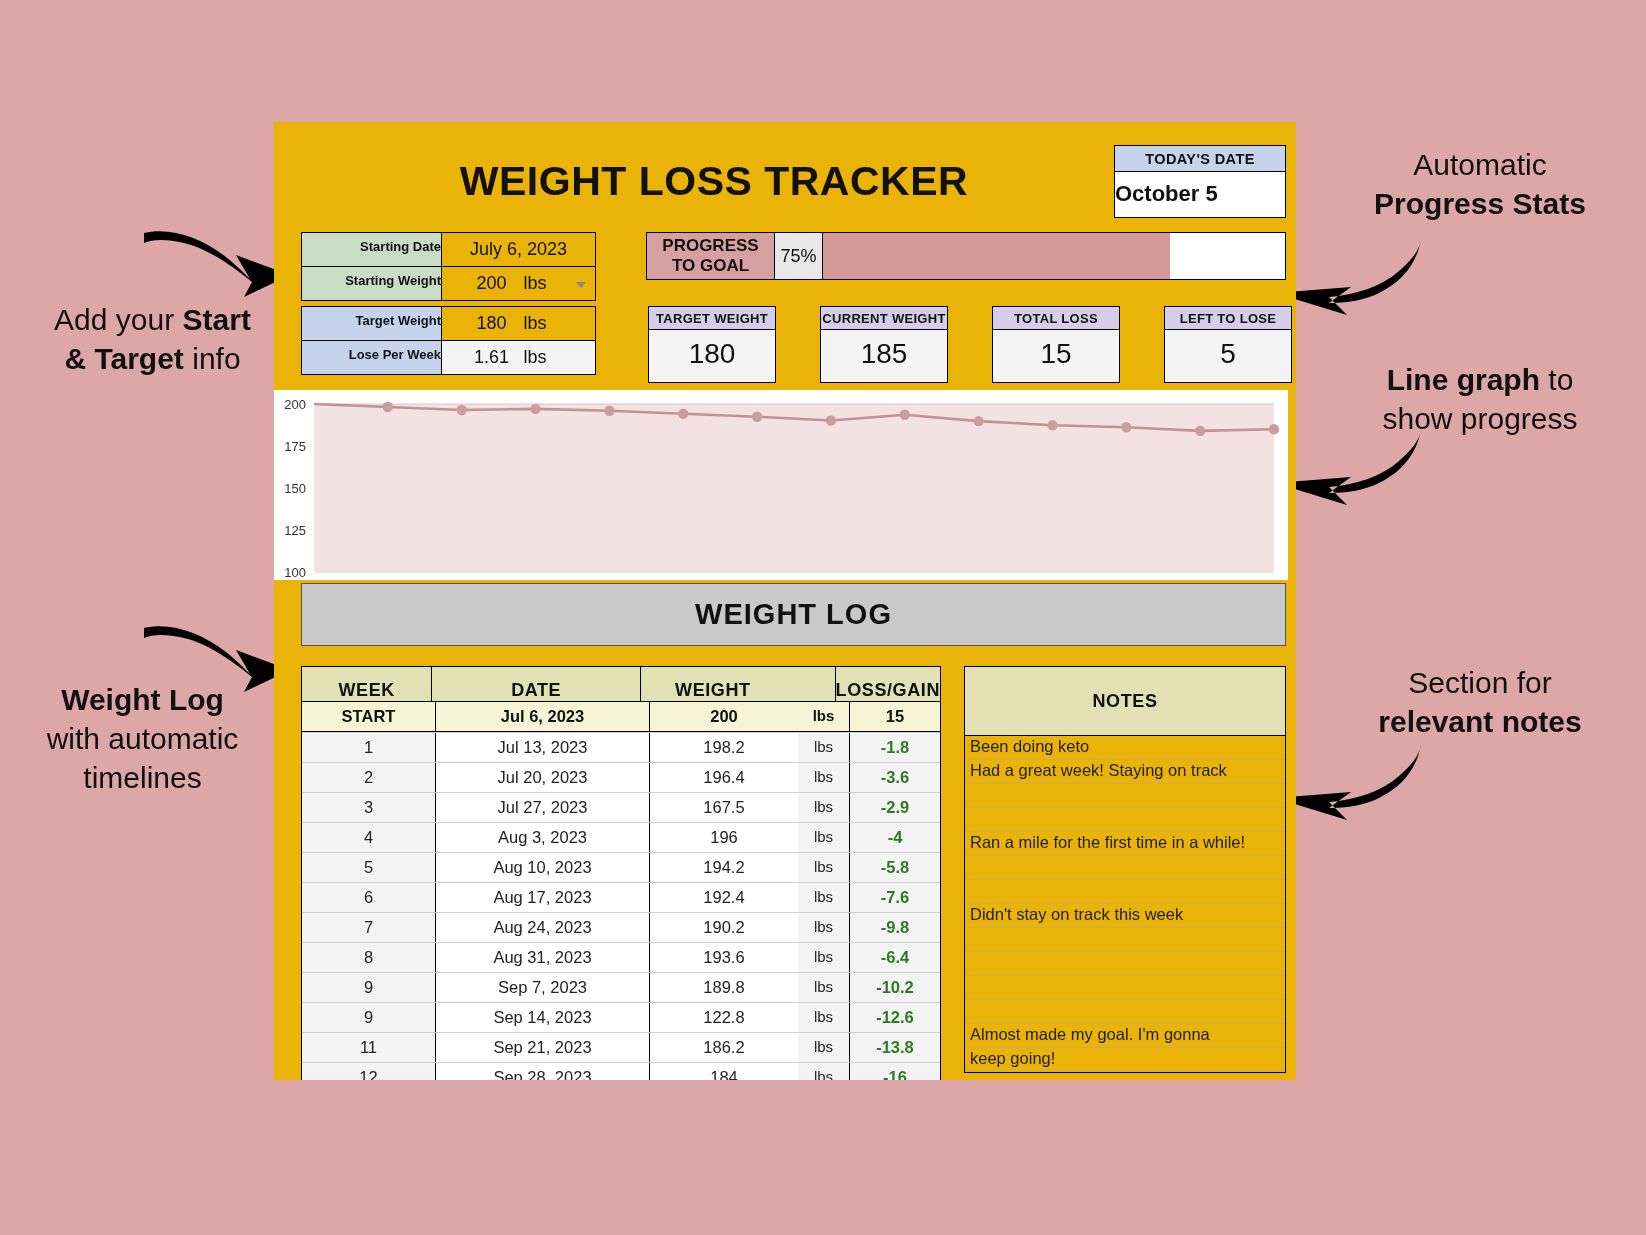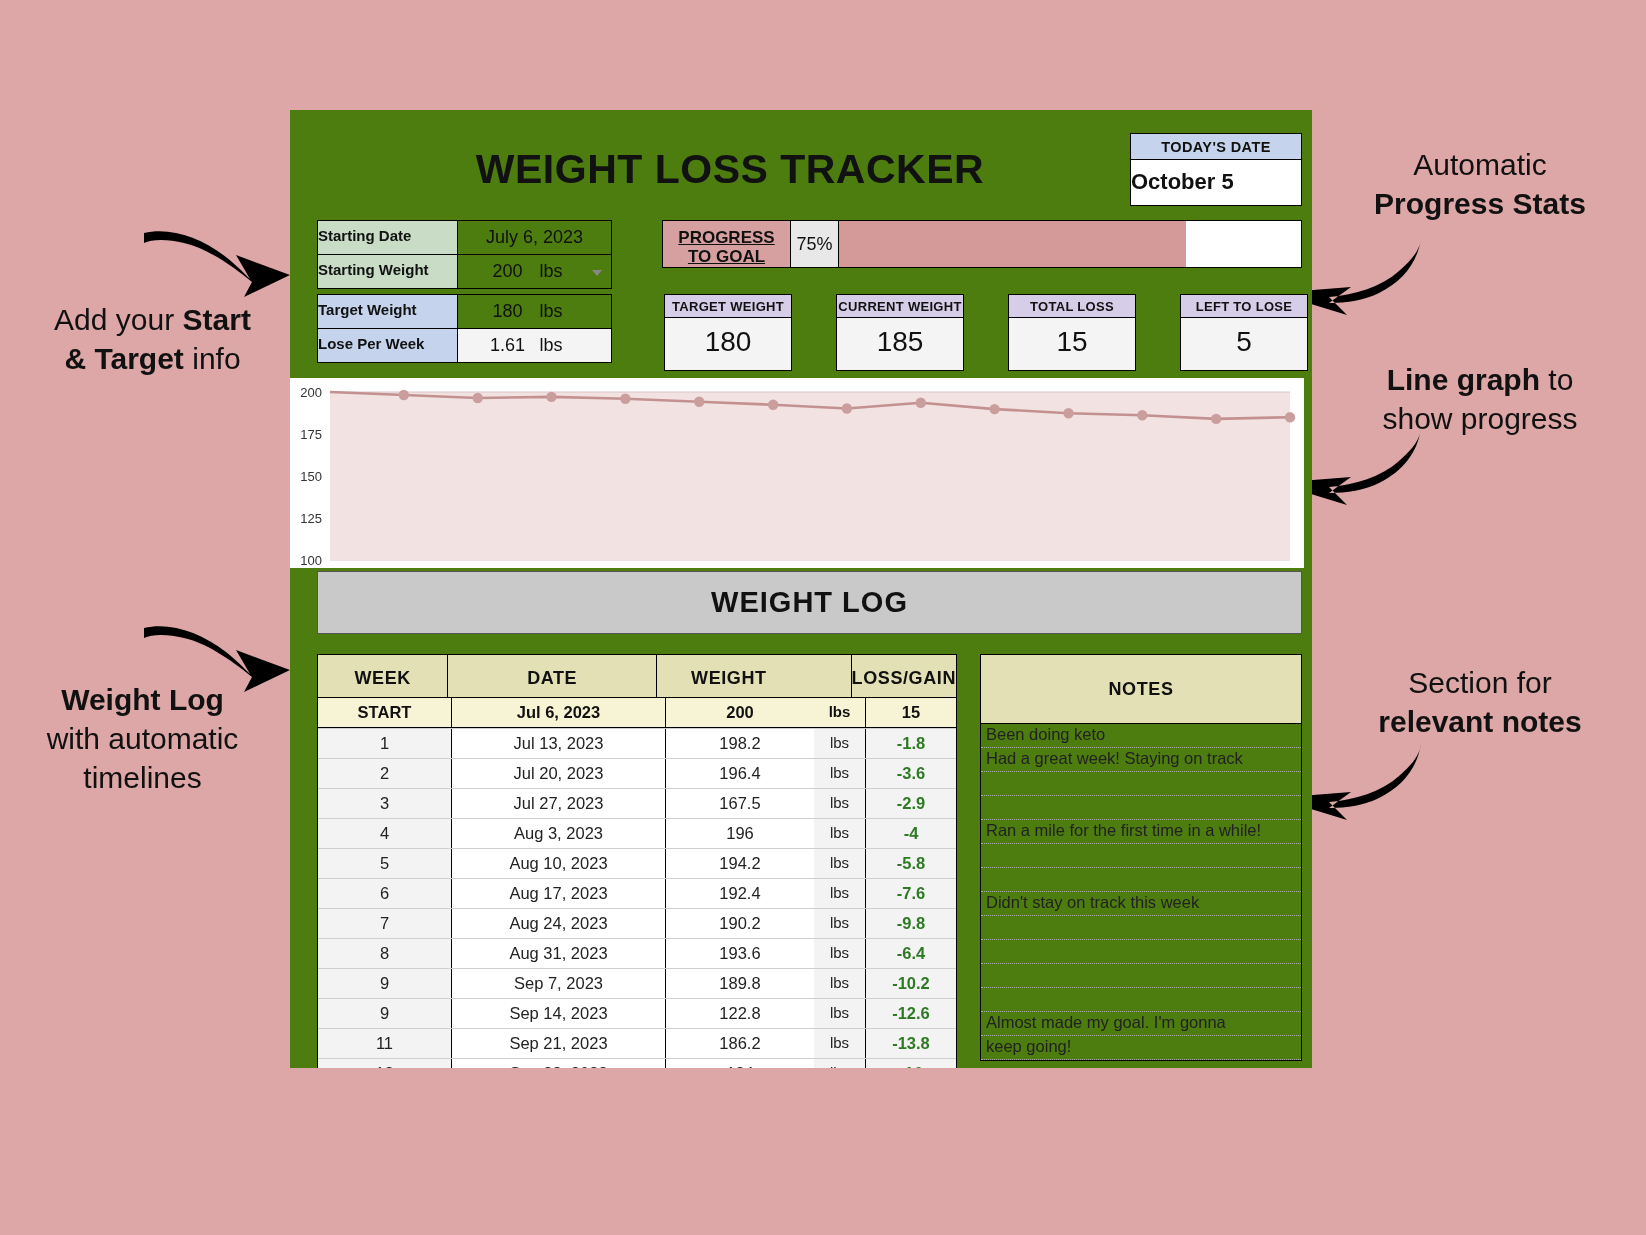--- a/index.html
+++ b/index.html
@@ -19,25 +19,24 @@
     font-size:30px;
     line-height:1.3;
     text-align:center;
   }
   .anno b { font-weight:bold; }
   .arrow { position:absolute; }
 
   
   #sheet {
     position:absolute;
-    left:274px; top:110px;
+    left:274px; top:122px;
     width:1022px; height:958px;
-    background:#4d7c0f;
+    background:#eab308;
     overflow:hidden;
-    margin-left:16px;
   }
 
   
   .title {
     position:absolute; left:0; top:36px; width:880px;
     text-align:center;
     font-size:41px; font-weight:bold; letter-spacing:.5px;
     color:#111;
   }
 
@@ -51,22 +50,22 @@
   .today-val {
     background:#fff; border:1.5px solid #000; border-top:none;
     text-align:left; font-size:22px; padding:9px 0 10px; color:#111;font-weight:bold;
   }
 
   
   .info { position:absolute; border:1.5px solid #000; }
   .info .row { display:flex; }
   .info .row + .row { border-top:1.5px solid #000; }
   .info .lbl {
-    width:140px; font-size:15px; font-weight:bold; color:#111;
-    padding:6px 0 6px; text-align:left;
+    width:140px; font-size:13px; font-weight:bold; color:#111;
+    padding:6px 0 6px; text-align:right;
     border-right:1.5px solid #000;
   }
   .info .val {
     width:153px; font-size:18px; color:#111; text-align:center;
     padding:6px 0 6px; position:relative;
     display:flex; align-items:center; justify-content:center;
   }
   .info .val .num { width:64px; text-align:center; }
   .info .val .unit { width:54px; text-align:left; }
   .caret {
@@ -79,23 +78,22 @@
   #info-target { left:27px; top:184px; }
   #info-target .lbl { background:#c5d4ec; }
   #info-target .row:last-child .val { background:#f4f4f4; }
 
   
   #progress { position:absolute; left:372px; top:110px; width:640px; height:48px;
               display:flex; border:1.5px solid #000; }
   #progress .pg-label {
     width:128px; background:#d7a0a0; color:#111;
     font-size:17px; font-weight:bold; line-height:1.15;
-    display:flex; align-items:flex-end; justify-content:center; text-align:center;
+    display:flex; align-items:center; justify-content:center; text-align:center;
     border-right:1.5px solid #000;
-    text-decoration:underline;
   }
   #progress .pg-pct {
     width:48px; background:#e8e8e8; color:#111; font-size:18px;
     display:flex; align-items:center; justify-content:center;
     border-right:1.5px solid #000;
   }
   #progress .pg-track { flex:1; background:#fff; position:relative; }
   #progress .pg-fill { position:absolute; left:0; top:0; bottom:0; background:#d49a9a; }
 
   
@@ -125,21 +123,21 @@
     background:#c9c9c9; border:1.5px solid #555;
     display:flex; align-items:center; justify-content:center;
     font-size:29px; font-weight:bold; letter-spacing:1px; color:#111;
   }
 
   
   #log-table { position:absolute; left:27px; top:544px; width:640px; border:1.5px solid #000; }
   #log-table .lt-head { display:flex; background:#e2e0b4; border-bottom:1.5px solid #000; }
   #log-table .lt-head div {
     font-size:18px; font-weight:bold; letter-spacing:.6px;
-    text-align:center; padding:13px 0 8px; color:#111;
+    text-align:center; padding:13px 0 0; color:#111;
   }
   .c-week   { width:134px; border-right:1.5px solid #000; }
   .c-date   { width:214px; border-right:1.5px solid #000; }
   .c-weight { width:148px; }
   .c-unit   { width:52px; border-right:1.5px solid #000; }
   .c-loss   { flex:1; }
 
   #log-table .lt-row { display:flex; border-bottom:1px solid #cfcfcf; }
   #log-table .lt-row > div {
     font-size:16.5px; text-align:center; padding:5px 0 5px; color:#222;

